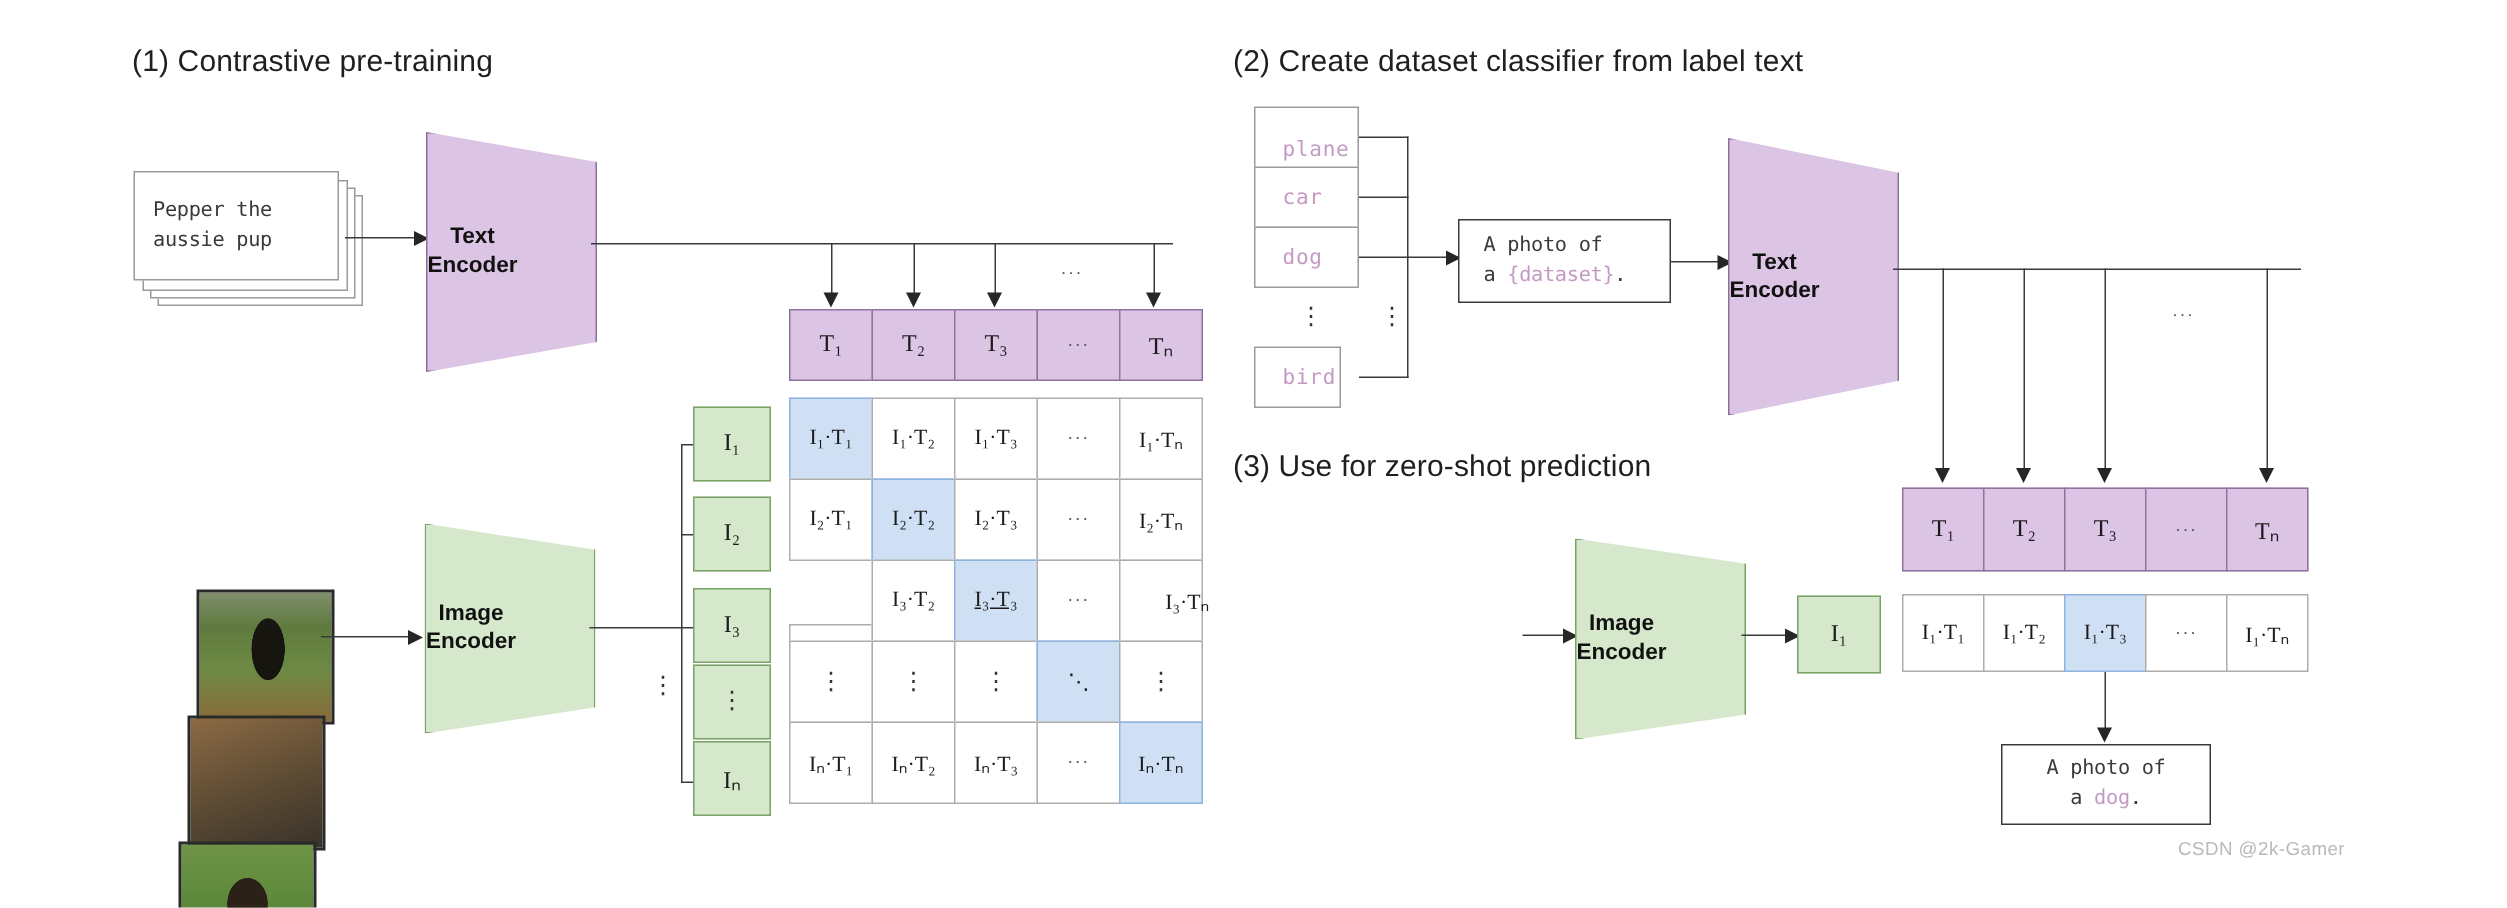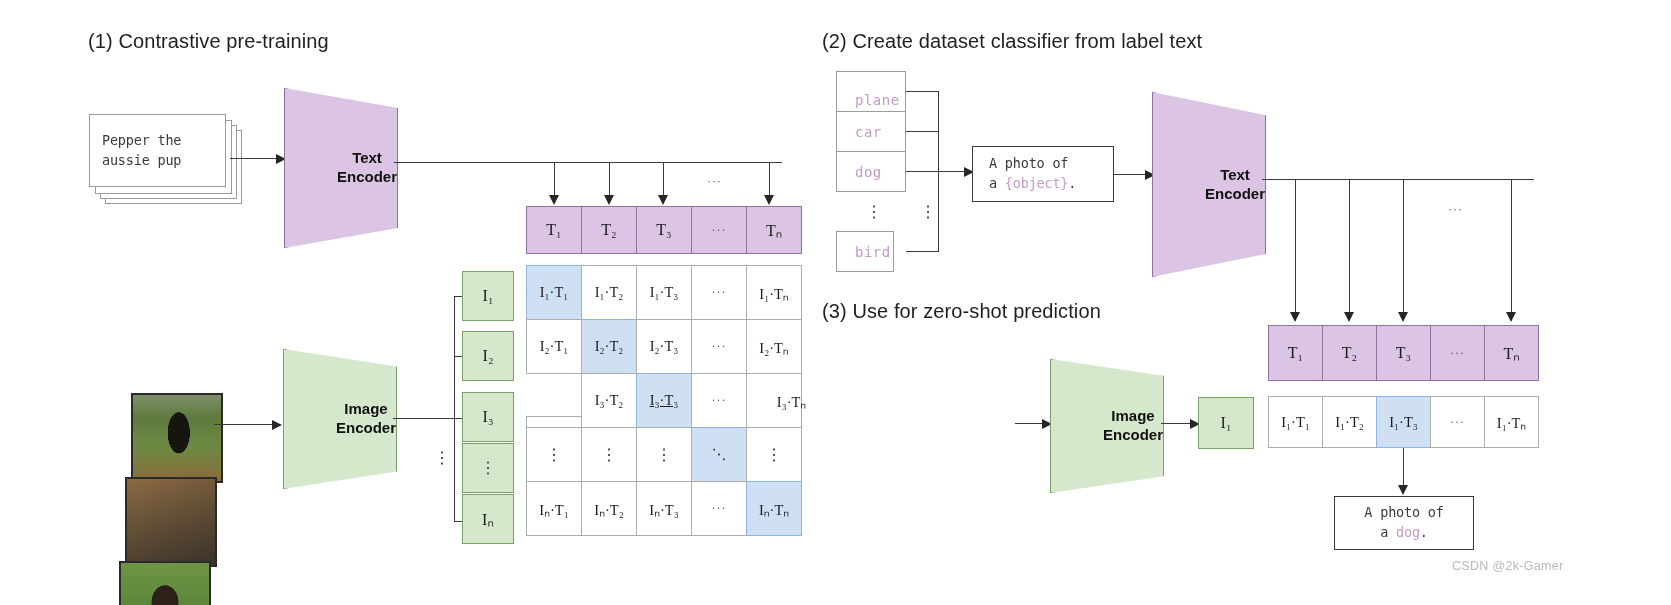--- a/index.html
+++ b/index.html
@@ -2,21 +2,21 @@
 <html><head>
 <meta charset="utf-8">
 <style>
   html,body{margin:0;padding:0;background:#ffffff;}
   body{width:1671px;height:605px;position:relative;overflow:hidden;
        font-family:"Liberation Sans",sans-serif;color:#1a1a1a;}
   .abs{position:absolute;}
   .heading{font-size:20px;font-weight:400;color:#1f1f1f;letter-spacing:.1px;white-space:nowrap;}
 
   
-  .encoder{display:flex;align-items:center;justify-content:flex-end;text-align:center;
+  .encoder{display:flex;align-items:center;justify-content:flex-start;text-align:center;
            font-size:15px;font-weight:700;line-height:1.25;color:#111;}
   .enc-text{background:#dcc4e4;border:1.4px solid #8d6f9c;}
   .enc-img{background:#d5e8cc;border:1.4px solid #7ba06a;}
   .trap-r{clip-path:polygon(0 0,100% 12.5%,100% 87.5%,0 100%);}
 
   
   .card{background:#ffffff;border:1.1px solid #9a9a9a;box-sizing:border-box;}
   .mono{font-family:"DejaVu Sans Mono","Liberation Mono",monospace;}
   .cap-text{font-size:13.5px;color:#3a3a3a;line-height:1.45;letter-spacing:-.2px;}
   .pinktxt{color:#c49ac4;}
@@ -259,21 +259,21 @@
 <div class="abs hline" style="left:906px;top:251px;width:33px;"></div>
 <div class="abs vline" style="left:938px;top:91px;height:161px;"></div>
 <div class="abs vdots" style="left:920px;top:206px;">⋮</div>
 
 <div class="abs hline" style="left:938px;top:171px;width:36px;"></div>
 <div class="abs arrowhead ah-right" style="left:964px;top:166.5px;"></div>
 
 <div class="abs card" style="left:972px;top:146px;width:142px;height:56px;border:1.6px solid #3a3a3a;display:flex;flex-direction:column;justify-content:center;padding-left:16px;box-sizing:border-box;">
   <div class="mono cap-text">A photo of</div>
   <div class="mono cap-text">
-    <span>a </span><span class="pinktxt">{object}</span><span>.</span>
+    <span>a </span><span class="pinktxt">{dataset}</span><span>.</span>
   </div>
 </div>
 
 <div class="abs hline" style="left:1114px;top:174px;width:36px;"></div>
 <div class="abs arrowhead ah-right" style="left:1145px;top:169.5px;"></div>
 
 <div class="abs encoder enc-text trap-r" style="left:1152px;top:92px;width:112px;height:183px;">
   <div>
     <div>Text</div>
     <div>Encoder</div>

